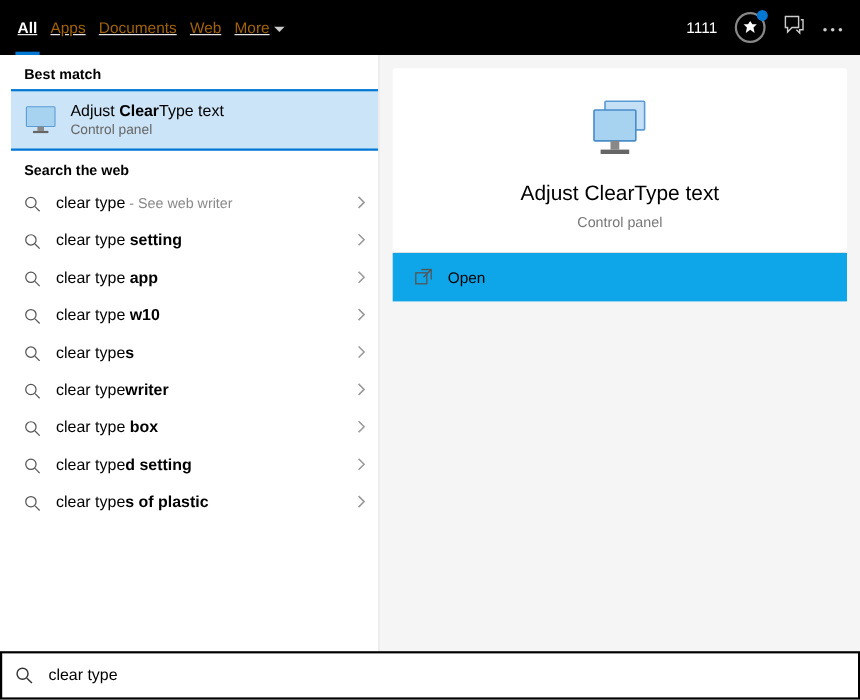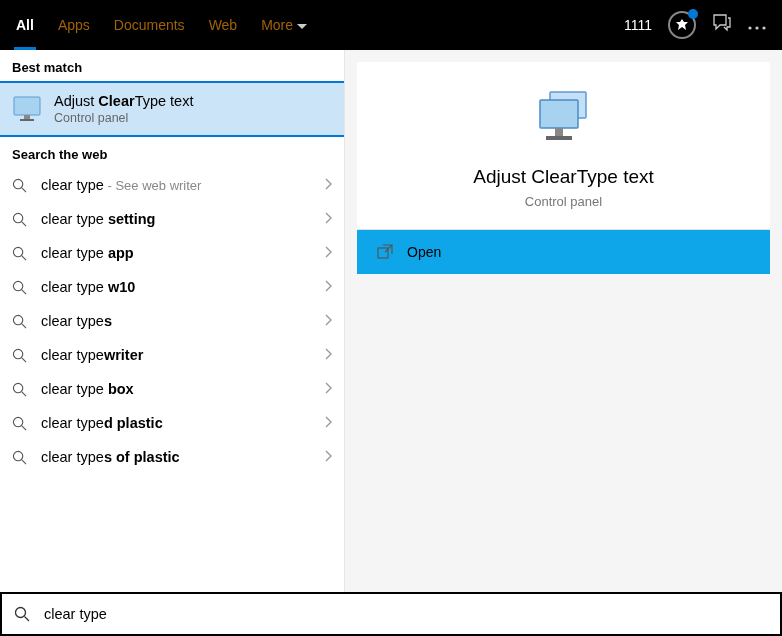--- a/index.html
+++ b/index.html
@@ -19,23 +19,24 @@
       height: 50px;
       background: #000;
       color: #fff;
       display: flex;
       align-items: center;
       padding: 0 16px;
       position: relative;
     }
     .tabs {
       display: flex;
-      gap: 24px;
+      gap: 12px;
       align-items: center;
       height: 100%;
+      text-decoration: underline;
     }
     .tab {
       font-size: 14px;
       color: #a16207;
       cursor: pointer;
       display: flex;
       align-items: center;
       height: 100%;
       position: relative;
     }
@@ -88,20 +89,21 @@
       color: #ccc;
       cursor: pointer;
     }
     .content {
       display: flex;
       height: calc(100% - 50px - 44px);
     }
     .left-panel {
       width: 344px;
       overflow-y: auto;
+      padding-left: 10px;
     }
     .section-label {
       font-size: 13px;
       font-weight: 600;
       padding: 10px 12px 6px 12px;
       color: #000;
     }
     .best-match-item {
       background: #cce4f7;
       border: 2px solid #0078d4;
@@ -337,21 +339,21 @@
           <span class="web-text"><span>clear type </span><span class="bold">box</span></span>
           <span class="chevron"><svg width="8" height="12" viewBox="0 0 8 12">
               <path d="M2 1 L7 6 L2 11" fill="none" stroke="#999" stroke-width="1.4"></path>
             </svg></span>
         </div>
         <div class="web-item">
           <svg class="search-glyph" width="15" height="15" viewBox="0 0 16 16">
             <circle cx="6.5" cy="6.5" r="5" fill="none" stroke="#555" stroke-width="1.2"></circle>
             <line x1="10.5" y1="10.5" x2="15" y2="15" stroke="#555" stroke-width="1.2"></line>
           </svg>
-          <span class="web-text"><span>clear type</span><span class="bold">d plastic</span></span>
+          <span class="web-text"><span>clear type</span><span class="bold">d setting</span></span>
           <span class="chevron"><svg width="8" height="12" viewBox="0 0 8 12">
               <path d="M2 1 L7 6 L2 11" fill="none" stroke="#999" stroke-width="1.4"></path>
             </svg></span>
         </div>
         <div class="web-item">
           <svg class="search-glyph" width="15" height="15" viewBox="0 0 16 16">
             <circle cx="6.5" cy="6.5" r="5" fill="none" stroke="#555" stroke-width="1.2"></circle>
             <line x1="10.5" y1="10.5" x2="15" y2="15" stroke="#555" stroke-width="1.2"></line>
           </svg>
           <span class="web-text"><span>clear type</span><span class="bold">s of plastic</span></span>

